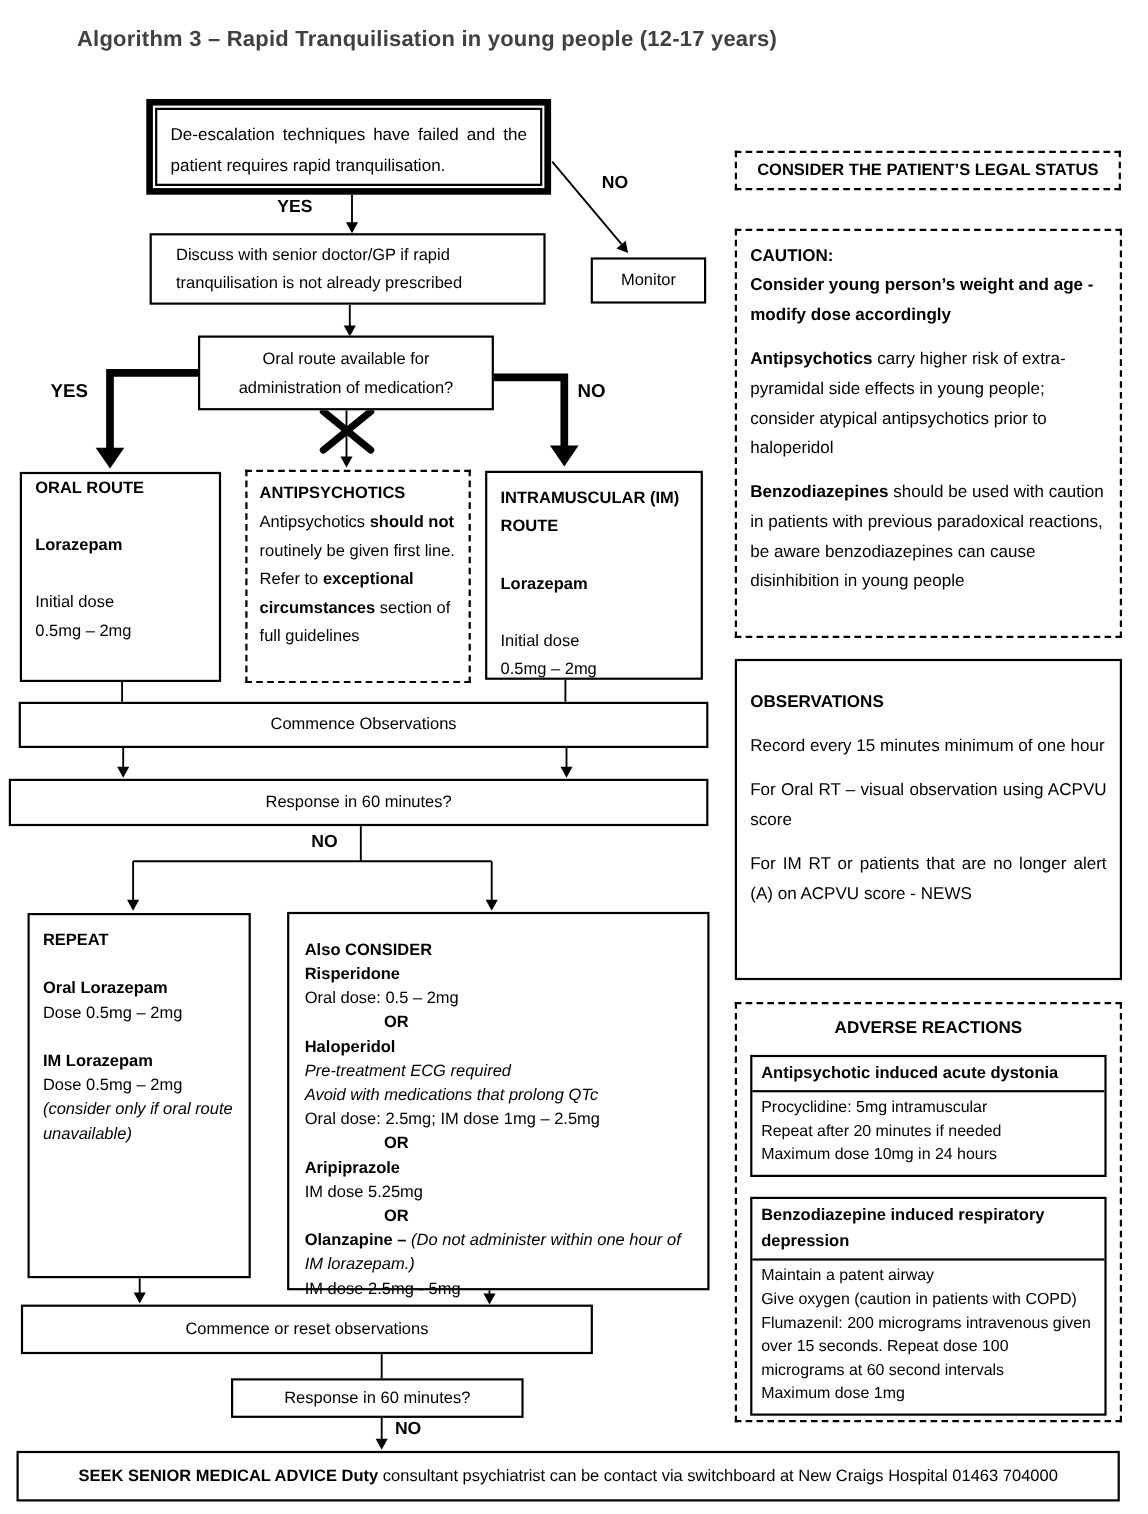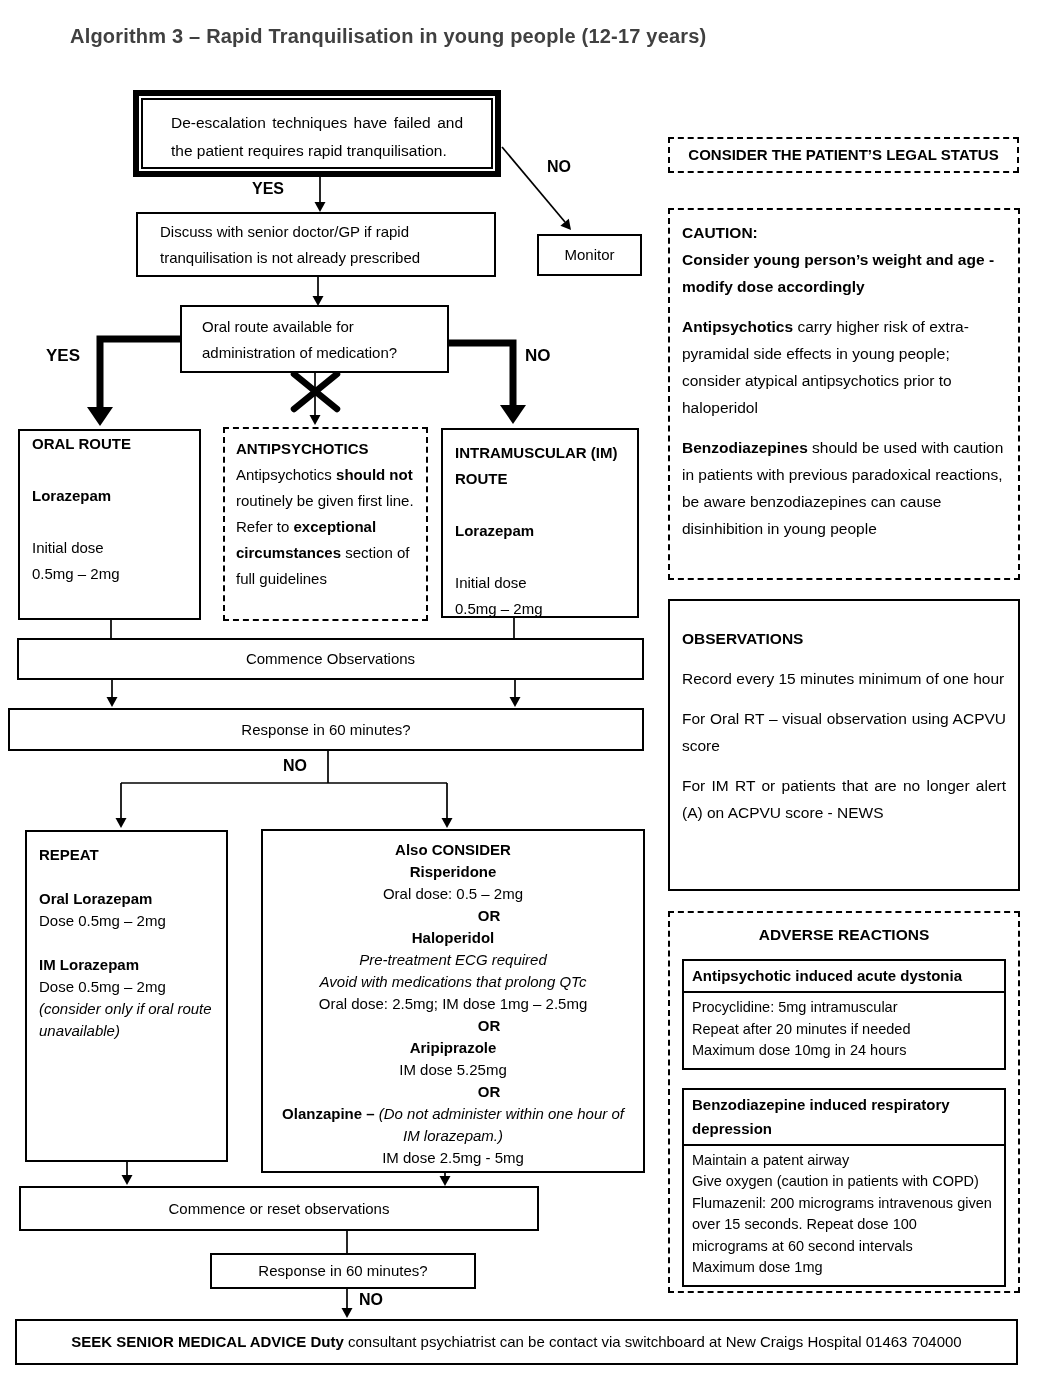--- a/index.html
+++ b/index.html
@@ -11,21 +11,21 @@
     position:absolute;box-sizing:border-box;background:#fff;
     border:2px solid #000;font-size:15px;line-height:26px;padding:8px 12px;
   }
   .dashedb{border-style:dashed;}
   .thickb{
     border:6px solid #000;
     box-shadow:inset 0 0 0 2px #fff, inset 0 0 0 4px #000;
   }
   .vcenter{display:flex;align-items:center;justify-content:center;text-align:center;padding:0 8px;}
   .vleft{display:flex;align-items:center;justify-content:center;text-align:left;}
-  .centered{}
+  .centered{text-align:center;}
   .justify{text-align:justify;}
   .lh22{line-height:22px;}
   .lh27{line-height:27px;}
   .fs155{font-size:15.5px;}
   .b{font-weight:700;}
   .i{font-style:italic;}
   .lbl{position:absolute;font-weight:700;font-size:16px;line-height:18px;}
   #title{
     position:absolute;top:6px;left:70px;width:904px;
     font-size:20px;font-weight:700;color:#404040;letter-spacing:0.2px;margin-top:19px;
@@ -90,21 +90,21 @@
     </g>
   </svg>
 
   <div class="lbl" style="left:252px;top:180px;">YES</div>
   <div class="lbl" style="left:547px;top:158px;">NO</div>
   <div class="lbl" style="left:46px;top:347px;font-size:17px;">YES</div>
   <div class="lbl" style="left:525px;top:347px;font-size:17px;">NO</div>
   <div class="lbl" style="left:283px;top:757px;">NO</div>
   <div class="lbl" style="left:359px;top:1291px;">NO</div>
 
-  <div class="box thickb justify fs155" style="left:133px;top:90px;width:368px;height:87px;padding:13px 32px;line-height:28px;">
+  <div class="box thickb justify fs155" style="left:133px;top:90px;width:368px;height:87px;padding:13px 16px;line-height:28px;">
       <div><span>De-escalation techniques have failed and the patient requires rapid tranquilisation.</span></div>
     </div>
 
   <div class="box" style="left:136px;top:212px;width:360px;height:65px;padding:5px 22px;">
       <div><span>Discuss with senior doctor/GP if rapid tranquilisation is not already prescribed</span></div>
     </div>
 
   <div class="box vcenter" style="left:537px;top:234px;width:105px;height:42px;">
       <div><span>Monitor</span></div>
     </div>
@@ -148,21 +148,21 @@
       <div><span class="b">REPEAT</span></div>
       <div>&nbsp;</div>
       <div><span class="b">Oral Lorazepam</span></div>
       <div><span>Dose 0.5mg – 2mg</span></div>
       <div>&nbsp;</div>
       <div><span class="b">IM Lorazepam</span></div>
       <div><span>Dose 0.5mg – 2mg</span></div>
       <div><span class="i">(consider only if oral route unavailable)</span></div>
     </div>
 
-  <div class="box lh22" style="left:261px;top:829px;width:384px;height:344px;padding:8px 14px;text-align:center;">
+  <div class="box lh22" style="left:261px;top:829px;width:384px;height:344px;padding:22px 14px;">
       <div><span class="b">Also CONSIDER</span></div>
       <div><span class="b">Risperidone</span></div>
       <div><span>Oral dose: 0.5 – 2mg</span></div>
       <div style="padding-left: 72px;"><span class="b">OR</span></div>
       <div><span class="b">Haloperidol</span></div>
       <div><span class="i">Pre-treatment ECG required</span></div>
       <div><span class="i">Avoid with medications that prolong QTc</span></div>
       <div><span>Oral dose: 2.5mg; IM dose 1mg – 2.5mg</span></div>
       <div style="padding-left: 72px;"><span class="b">OR</span></div>
       <div><span class="b">Aripiprazole</span></div>

